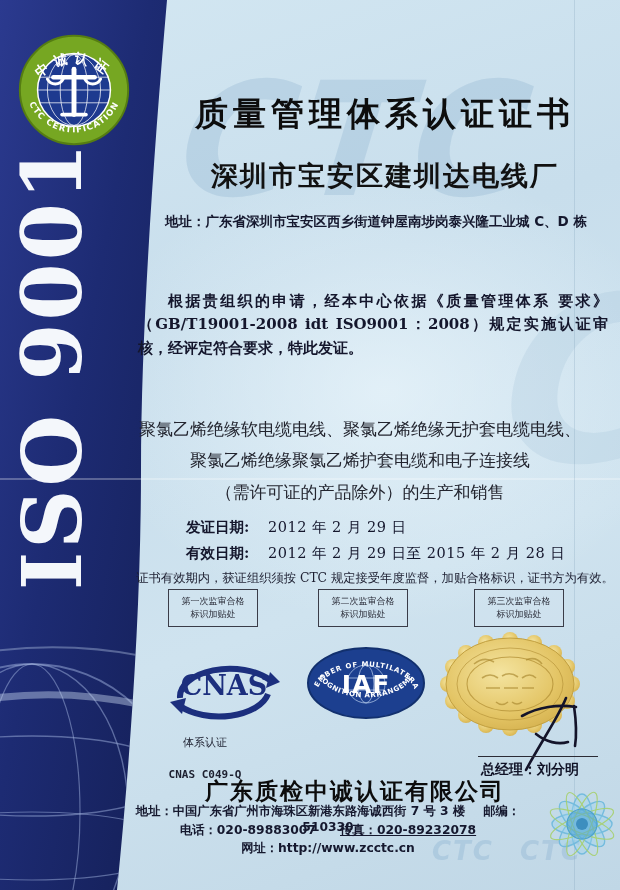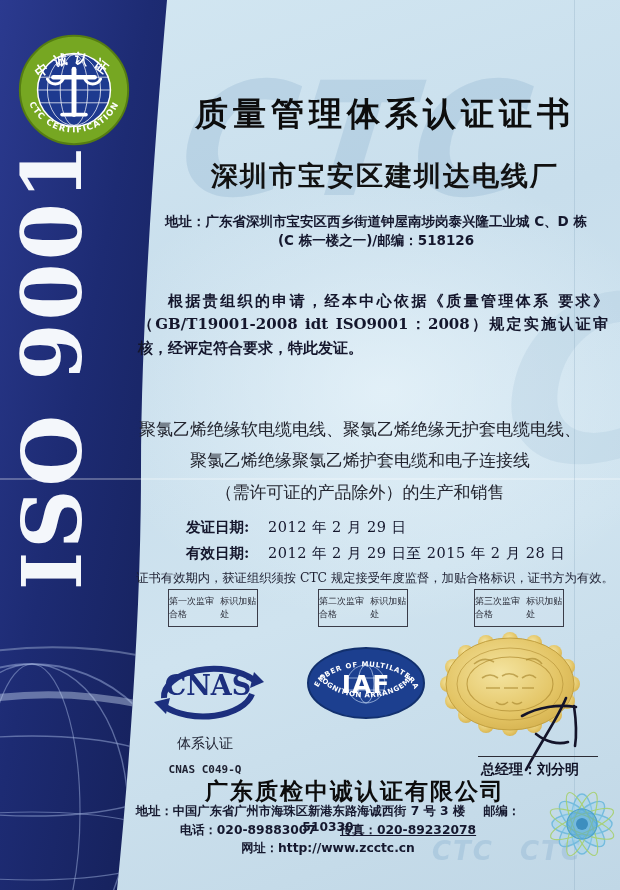--- a/index.html
+++ b/index.html
@@ -42,26 +42,26 @@
     font-family:"DejaVu Serif","Liberation Serif",serif;font-size:15px;font-weight:600;color:#14162c;}
   .scope{position:absolute;left:110px;top:414px;width:500px;z-index:2;text-align:center;
     font-family:"DejaVu Serif","Liberation Serif",serif;font-size:17px;line-height:1.85;color:#23252f;}
   .dates{position:absolute;left:186px;top:518px;z-index:2;font-size:14.5px;color:#14162c;}
   .dates .row{display:flex;margin-bottom:7px;}
   .dates .lab{font-family:"DejaVu Serif","Liberation Serif",serif;font-weight:600;width:82px;}
   .dates .val{font-family:"DejaVu Serif","Liberation Serif",serif;font-weight:400;letter-spacing:.5px;}
   .note{position:absolute;left:136px;top:570px;width:478px;z-index:2;text-align:center;
     font-family:"DejaVu Serif","Liberation Serif",serif;font-size:12.3px;color:#1c1e30;}
   .sup-box{position:absolute;top:589px;width:88px;height:36px;z-index:2;border:1px solid #3a3c48;
-    display:flex;flex-direction:row;justify-content:center;align-items:center;
+    display:flex;flex-direction:column;justify-content:center;align-items:center;
     font-size:9px;line-height:1.5;color:#2a2c38;background:rgba(255,255,255,.06);}
   .sb1{left:168px;} .sb2{left:318px;} .sb3{left:474px;}
   .logo{position:absolute;z-index:2;}
   .cnas-cap{position:absolute;left:150px;top:735px;width:110px;z-index:2;text-align:center;color:#1d2030;}
-  .cnas-cap .l1{font-family:"DejaVu Serif","Liberation Serif",serif;font-size:14px;margin-bottom:10px;}
+  .cnas-cap .l1{font-family:"DejaVu Serif","Liberation Serif",serif;font-size:11px;margin-bottom:18px;}
   .cnas-cap .l2{font-family:"DejaVu Sans Mono","Liberation Mono",monospace;font-size:11px;font-weight:700;}
   .sig-line{position:absolute;left:478px;top:756px;width:120px;height:1px;background:#2b2b35;z-index:2;}
   .sig-text{position:absolute;left:481px;top:761px;z-index:3;font-size:14px;font-weight:700;color:#101226;}
   .issuer-co{position:absolute;left:120px;top:776px;width:470px;z-index:2;text-align:center;
     font-size:23px;font-weight:900;letter-spacing:2px;color:#0c0c0c;}
   .issuer-line{position:absolute;z-index:2;font-size:12.3px;font-weight:700;color:#15182e;}
   .il1{left:118px;top:803px;width:420px;text-align:center;}
   .il1 .pc{margin-left:18px;}
   .il2{left:118px;top:822px;width:420px;text-align:center;}
   .il2 .fx{margin-left:24px;text-decoration:underline;}
@@ -131,21 +131,20 @@
       </text>
     </svg>
   </div>
 
   <div class="iso-band">ISO 9001</div>
 
   <div class="title">质量管理体系认证证书</div>
   <div class="company">深圳市宝安区建圳达电线厂</div>
 
   <div class="addr1">地址：广东省深圳市宝安区西乡街道钟屋南埗岗泰兴隆工业城 C、D 栋</div>
-  <div class="addr2">(C 栋一楼之一)/邮编：518126</div>
 
   <div class="para">根据贵组织的申请，经本中心依据《质量管理体系 要求》（GB/T19001-2008 idt ISO9001：2008）规定实施认证审核，经评定符合要求，特此发证。</div>
   <div class="scope">
     <div>聚氯乙烯绝缘软电缆电线、聚氯乙烯绝缘无护套电缆电线、</div>
     <div>聚氯乙烯绝缘聚氯乙烯护套电缆和电子连接线</div>
     <div>（需许可证的产品除外）的生产和销售</div>
   </div>
 
   <div class="dates">
     <div class="row">
@@ -166,21 +165,21 @@
   </div>
   <div class="sup-box sb2">
     <div>第二次监审合格</div>
     <div>标识加贴处</div>
   </div>
   <div class="sup-box sb3">
     <div>第三次监审合格</div>
     <div>标识加贴处</div>
   </div>
 
-  <div class="logo" style="left:150px;top:648px;">
+  <div class="logo" style="left:166px;top:648px;">
     <svg width="116" height="74" viewBox="0 0 116 74">
       <path d="M14,50 A 50,28 0 0 1 104,32" fill="none" stroke="#1c2f7e" stroke-width="6"></path>
       <polygon points="104,24 114,34 100,40" fill="#1c2f7e"></polygon>
       <path d="M102,46 A 50,28 0 0 1 14,58" fill="none" stroke="#1c2f7e" stroke-width="6"></path>
       <polygon points="16,66 4,54 20,50" fill="#1c2f7e"></polygon>
       <text x="58" y="47" text-anchor="middle" font-size="27" font-weight="900" fill="#1c2f7e" font-family="DejaVu Serif, Liberation Serif, serif">CNAS</text>
     </svg>
   </div>
   <div class="cnas-cap">
     <div class="l1">体系认证</div>

